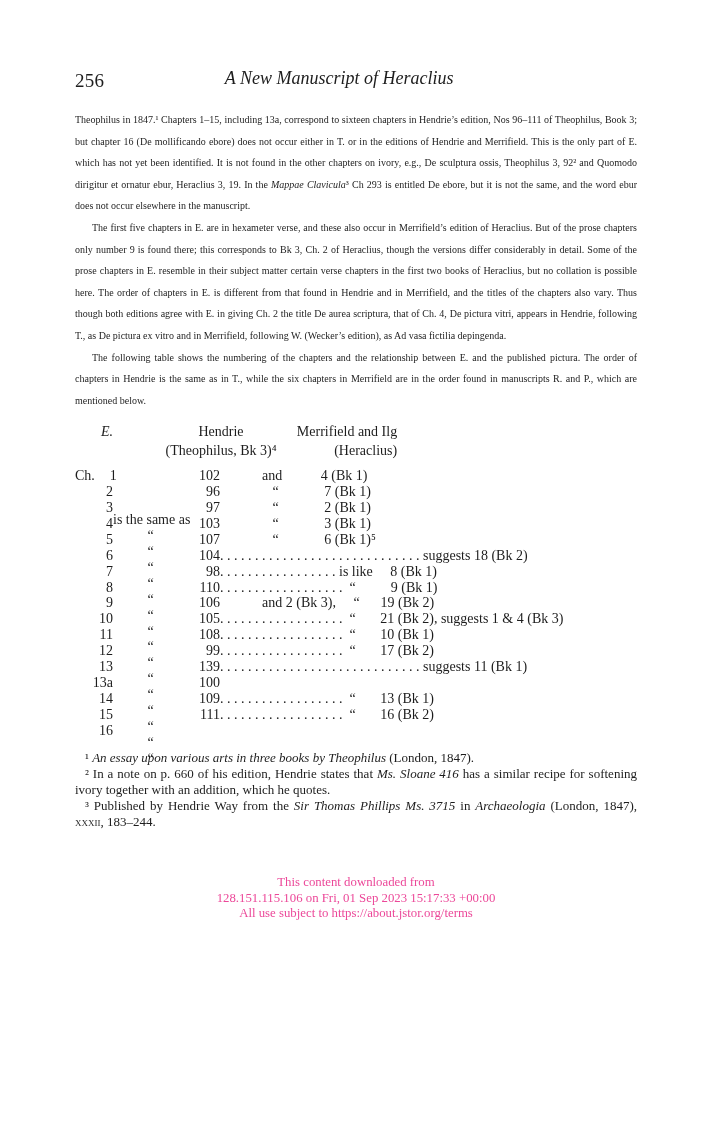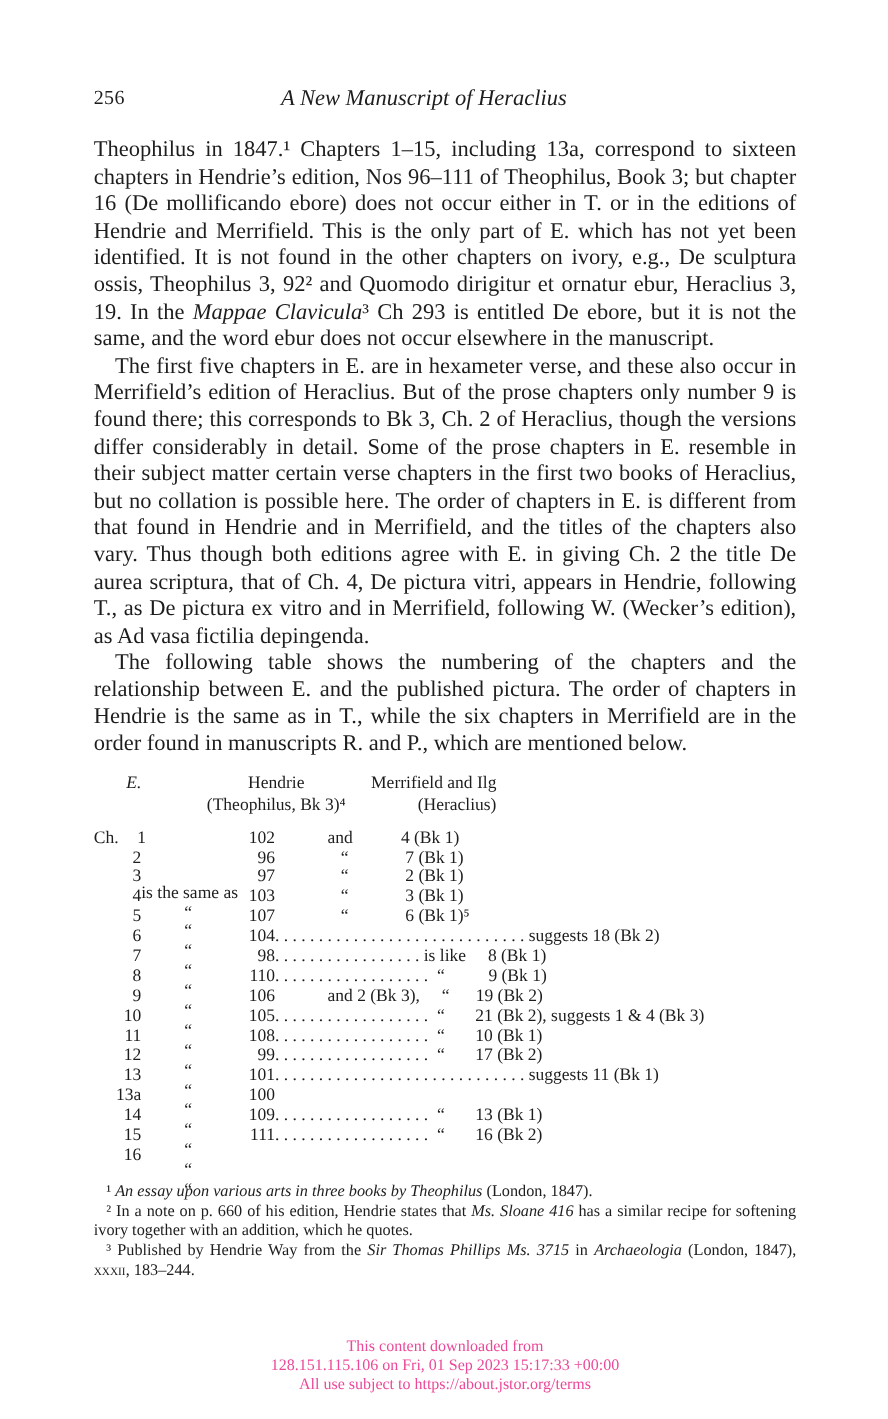--- a/index.html
+++ b/index.html
@@ -8,27 +8,27 @@
     width:710px;height:1135px;
     box-sizing:border-box;
     padding:70px 73px 0 75px;
     overflow:hidden;
     background:#ffffff;
     color:#1d1d1d;
     font-family:"Liberation Serif","DejaVu Serif",serif;
   }
   
   .page-head{position:relative;height:22px;}
-  .page-num{font-size:16px;letter-spacing:.3px;}
+  .page-num{font-size:19px;letter-spacing:.3px;}
   .run-title{
     position:absolute;left:47%;top:-2px;transform:translateX(-50%);
     font-style:italic;font-size:18px;white-space:nowrap;
   }
   
-  .bodytext{margin-top:17px;font-size:18px;line-height:21.6px;text-align:justify;}
+  .bodytext{margin-top:17px;font-size:10px;line-height:21.6px;text-align:justify;}
   .para{margin:0;}
   .para.indent{text-indent:17px;}
   .it{font-style:italic;}
   .sc{font-variant:small-caps;}
   
   .tbl{margin-top:12px;font-size:14px;}
   .tbl-head{position:relative;height:38px;line-height:18.5px;}
   .th-e{position:absolute;left:26px;top:0;font-style:italic;}
   .th-hendrie{position:absolute;left:146px;top:0;transform:translateX(-50%);text-align:center;white-space:nowrap;}
   .th-merr{position:absolute;left:272px;top:0;transform:translateX(-50%);text-align:right;white-space:nowrap;}
@@ -80,21 +80,21 @@
         <div class="t-row"><span class="c-ch"><span class="c-prefix"></span><span class="c-num">3</span></span><span class="c-same">“</span><span class="c-hendrie">97</span><span class="c-rest">               “             2 (Bk 1)</span></div>
         <div class="t-row"><span class="c-ch"><span class="c-prefix"></span><span class="c-num">4</span></span><span class="c-same">“</span><span class="c-hendrie">103</span><span class="c-rest">               “             3 (Bk 1)</span></div>
         <div class="t-row"><span class="c-ch"><span class="c-prefix"></span><span class="c-num">5</span></span><span class="c-same">“</span><span class="c-hendrie">107</span><span class="c-rest">               “             6 (Bk 1)⁵</span></div>
         <div class="t-row"><span class="c-ch"><span class="c-prefix"></span><span class="c-num">6</span></span><span class="c-same">“</span><span class="c-hendrie">104</span><span class="c-rest">. . . . . . . . . . . . . . . . . . . . . . . . . . . . . suggests 18 (Bk 2)</span></div>
         <div class="t-row"><span class="c-ch"><span class="c-prefix"></span><span class="c-num">7</span></span><span class="c-same">“</span><span class="c-hendrie">98</span><span class="c-rest">. . . . . . . . . . . . . . . . . is like     8 (Bk 1)</span></div>
         <div class="t-row"><span class="c-ch"><span class="c-prefix"></span><span class="c-num">8</span></span><span class="c-same">“</span><span class="c-hendrie">110</span><span class="c-rest">. . . . . . . . . . . . . . . . . .  “          9 (Bk 1)</span></div>
         <div class="t-row"><span class="c-ch"><span class="c-prefix"></span><span class="c-num">9</span></span><span class="c-same">“</span><span class="c-hendrie">106</span><span class="c-rest">            and 2 (Bk 3),     “      19 (Bk 2)</span></div>
         <div class="t-row"><span class="c-ch"><span class="c-prefix"></span><span class="c-num">10</span></span><span class="c-same">“</span><span class="c-hendrie">105</span><span class="c-rest">. . . . . . . . . . . . . . . . . .  “       21 (Bk 2), suggests 1 &amp; 4 (Bk 3)</span></div>
         <div class="t-row"><span class="c-ch"><span class="c-prefix"></span><span class="c-num">11</span></span><span class="c-same">“</span><span class="c-hendrie">108</span><span class="c-rest">. . . . . . . . . . . . . . . . . .  “       10 (Bk 1)</span></div>
         <div class="t-row"><span class="c-ch"><span class="c-prefix"></span><span class="c-num">12</span></span><span class="c-same">“</span><span class="c-hendrie">99</span><span class="c-rest">. . . . . . . . . . . . . . . . . .  “       17 (Bk 2)</span></div>
-        <div class="t-row"><span class="c-ch"><span class="c-prefix"></span><span class="c-num">13</span></span><span class="c-same">“</span><span class="c-hendrie">101</span><span class="c-rest">. . . . . . . . . . . . . . . . . . . . . . . . . . . . . suggests 11 (Bk 1)</span></div>
+        <div class="t-row"><span class="c-ch"><span class="c-prefix"></span><span class="c-num">13</span></span><span class="c-same">“</span><span class="c-hendrie">139</span><span class="c-rest">. . . . . . . . . . . . . . . . . . . . . . . . . . . . . suggests 11 (Bk 1)</span></div>
         <div class="t-row"><span class="c-ch"><span class="c-prefix"></span><span class="c-num">13a</span></span><span class="c-same">“</span><span class="c-hendrie">100</span><span class="c-rest"></span></div>
         <div class="t-row"><span class="c-ch"><span class="c-prefix"></span><span class="c-num">14</span></span><span class="c-same">“</span><span class="c-hendrie">109</span><span class="c-rest">. . . . . . . . . . . . . . . . . .  “       13 (Bk 1)</span></div>
         <div class="t-row"><span class="c-ch"><span class="c-prefix"></span><span class="c-num">15</span></span><span class="c-same">“</span><span class="c-hendrie">111</span><span class="c-rest">. . . . . . . . . . . . . . . . . .  “       16 (Bk 2)</span></div>
         <div class="t-row"><span class="c-ch"><span class="c-prefix"></span><span class="c-num">16</span></span><span class="c-same"></span><span class="c-hendrie"></span><span class="c-rest"></span></div>
       </div>
   </div>
 
   <div class="fns">
     <p class="fn"><span>¹ </span><span class="it">An essay upon various arts in three books by Theophilus</span><span> (London, 1847).</span></p>
     <p class="fn"><span>² In a note on p. 660 of his edition, Hendrie states that </span><span class="it">Ms. Sloane 416</span><span> has a similar recipe for softening ivory together with an addition, which he quotes.</span></p>

